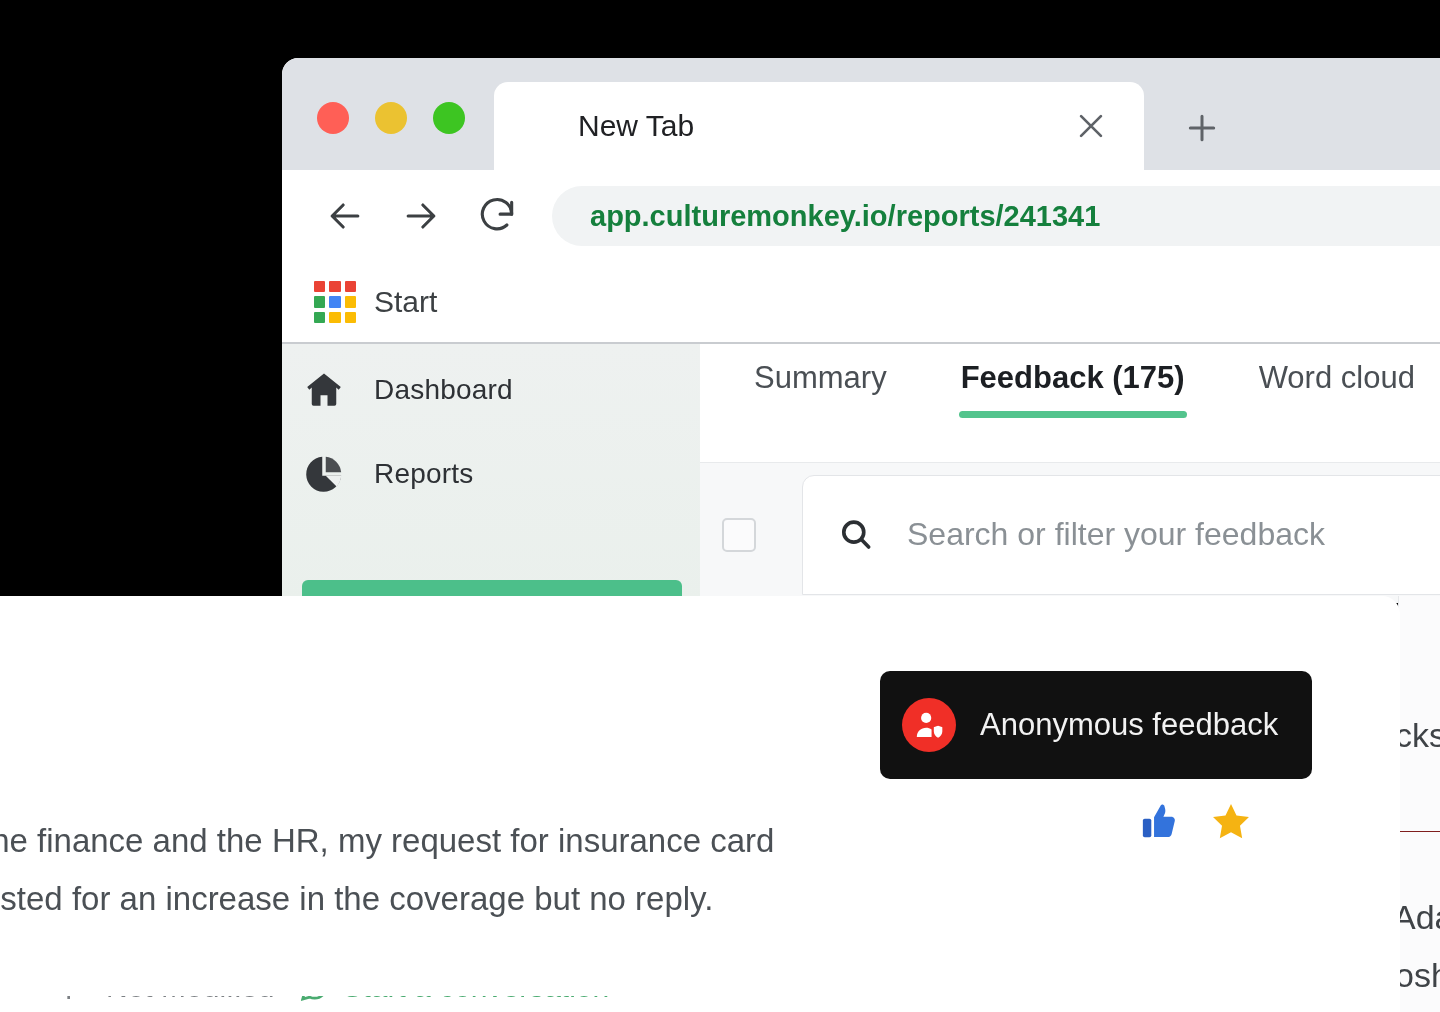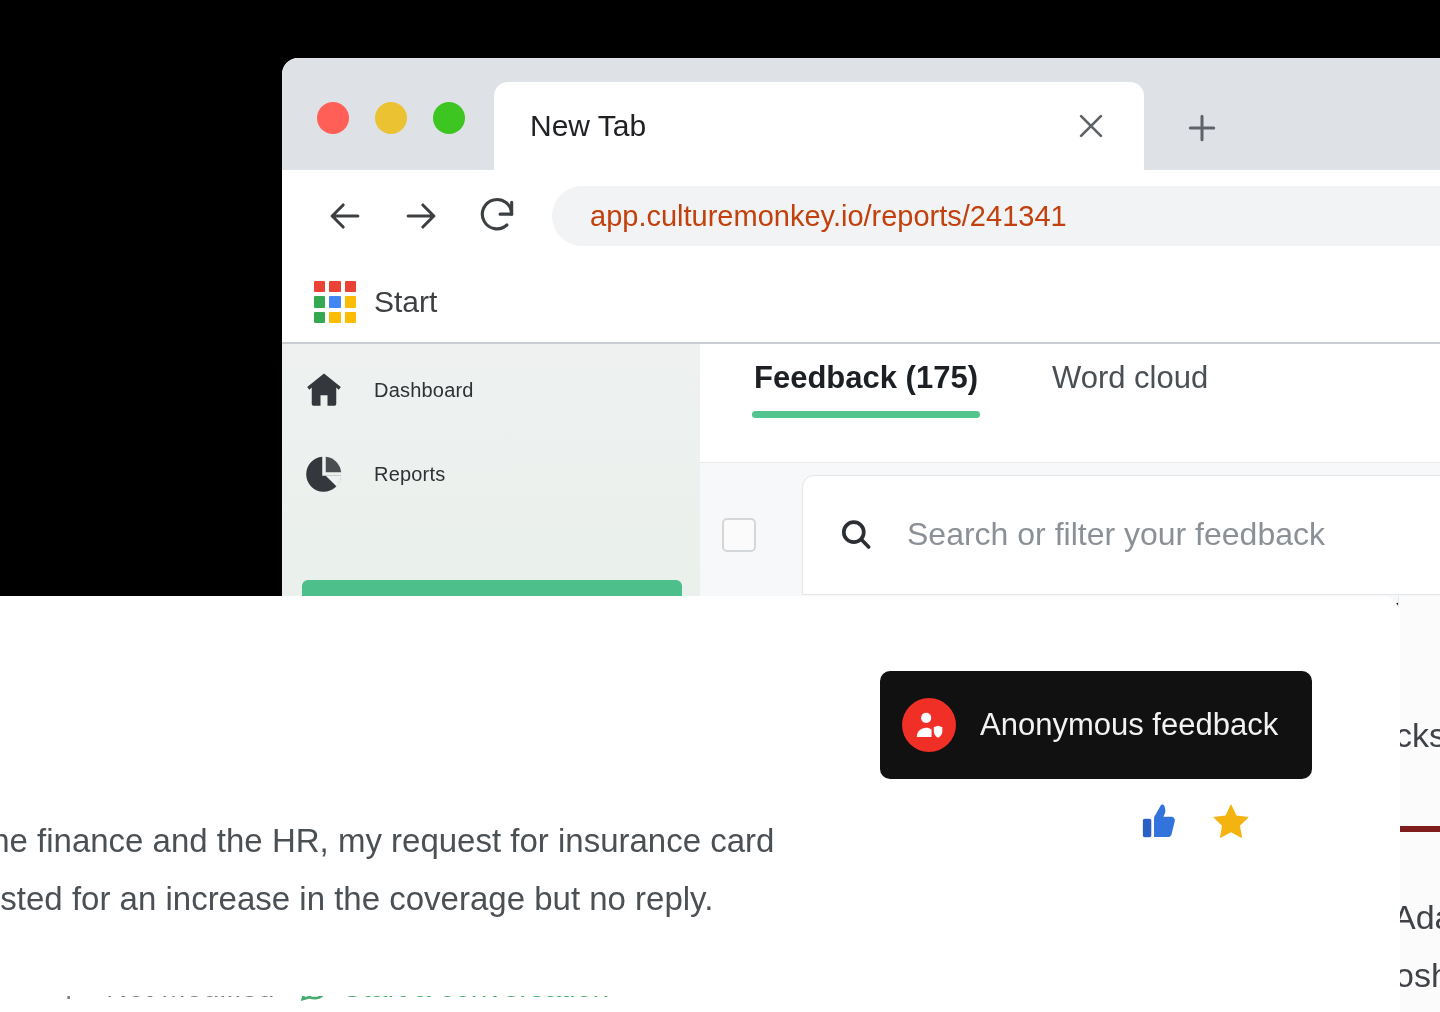--- a/index.html
+++ b/index.html
@@ -53,20 +53,21 @@
 
   .tab {
     position: absolute;
     left: 212px; top: 24px;
     width: 650px; height: 88px;
     background: #ffffff;
     border-top-left-radius: 14px;
     border-top-right-radius: 14px;
     display: flex;
     align-items: center;
+    padding-left: 48px;
   }
   .tab-title {
     margin-left: 36px;
     font-size: 30px;
     color: #202124;
     font-weight: 400;
     white-space: nowrap;
   }
   .tab-close {
     position: absolute;
@@ -109,23 +110,24 @@
     flex: 1 1 auto;
     background: #f1f3f4;
     border-radius: 30px;
     display: flex;
     align-items: center;
     padding: 0 38px;
     cursor: text;
   }
   .omnibox-url {
     font-size: 29px;
-    color: #c2410c;
-    white-space: nowrap;
-    overflow: hidden;
+    color: #15803d;
+    white-space: nowrap;
+    overflow: hidden;
+    font-weight: bold;
   }
 
   
   .bookmarks {
     height: 80px;
     background: #ffffff;
     display: flex;
     align-items: center;
     padding-left: 18px;
   }
@@ -178,21 +180,21 @@
     cursor: pointer;
   }
   .nav-icon {
     width: 44px; height: 44px;
     display: flex; align-items: center; justify-content: center;
     color: #34373b;
     flex: 0 0 auto;
   }
   .nav-icon svg { width: 42px; height: 42px; display: block; }
   .nav-label {
-    font-size: 20px;
+    font-size: 28px;
     color: #2e3135;
     white-space: nowrap;
     letter-spacing: .2px;
   }
   .nav-item-active-bar {
     position: absolute;
     left: 20px;
     top: 236px;
     width: 380px;
     height: 30px;
@@ -285,21 +287,21 @@
     top: 596px;
     width: 42px;
     height: 416px;
     background: #fafbfb;
     border-left: 1px solid #e6e8ea;
     overflow: hidden;
   }
   .rc-card {
     position: relative;
     background: #fbfbfc;
-    border-bottom: 6px solid #7f1d1d;
+    border-bottom: 1px solid #7f1d1d;
     overflow: hidden;
   }
   .rc-card.a { height: 236px; }
   .rc-card.b { height: 180px; border-bottom: none; }
   .rc-text {
     position: absolute;
     white-space: nowrap;
     font-size: 34px;
     color: #3f4347;
   }
@@ -515,20 +517,23 @@
             </svg>
           </span>
           <span class="nav-label">Reports</span>
         </div>
 
         <div class="nav-item-active-bar"></div>
       </nav>
 
       <section class="app-main">
         <div class="tabs-row">
+          <div class="ctab">
+            <span>Summary</span>
+          </div>
           <div class="ctab active">
             <span>Feedback (175)</span>
           </div>
           <div class="ctab">
             <span>Word cloud</span>
           </div>
         </div>
 
         <div class="filter-row">
           <div class="row-checkbox"></div>

